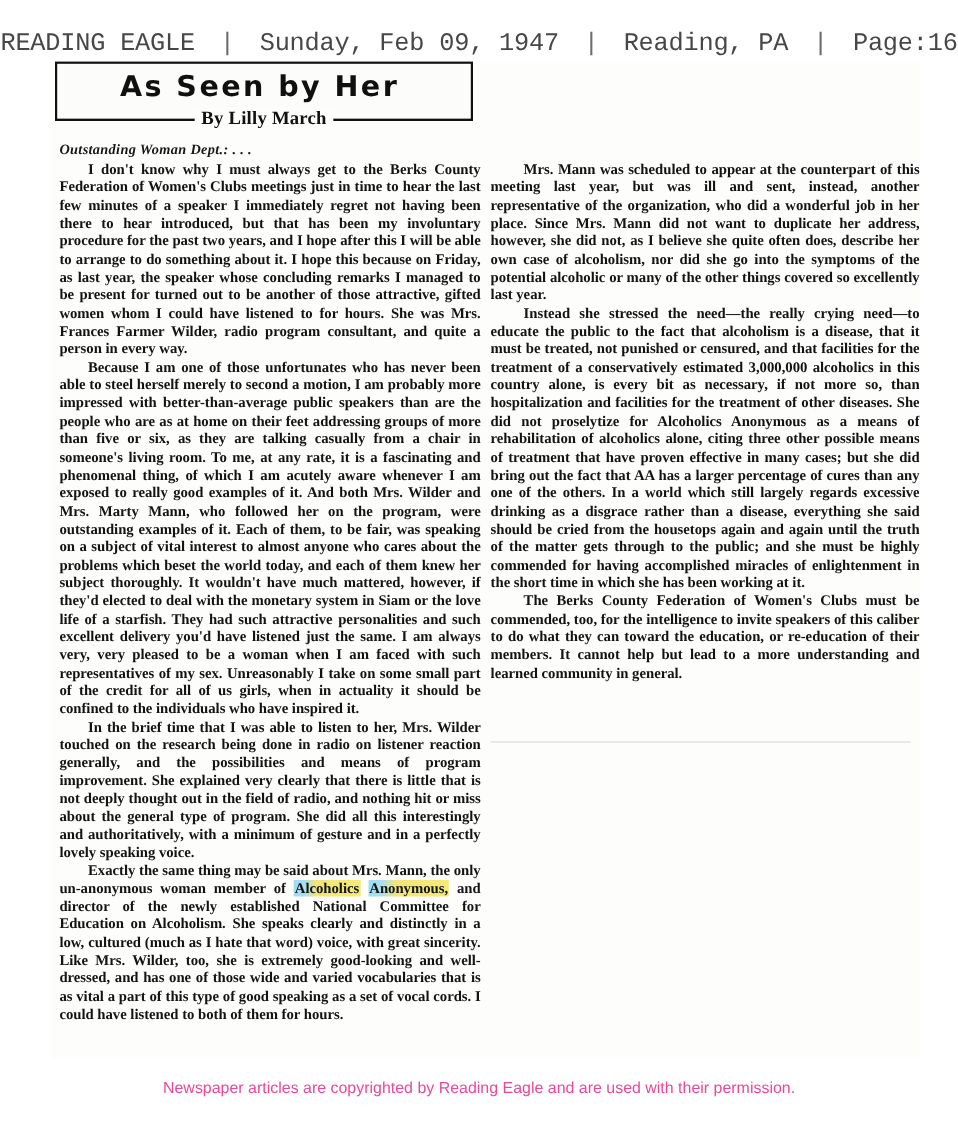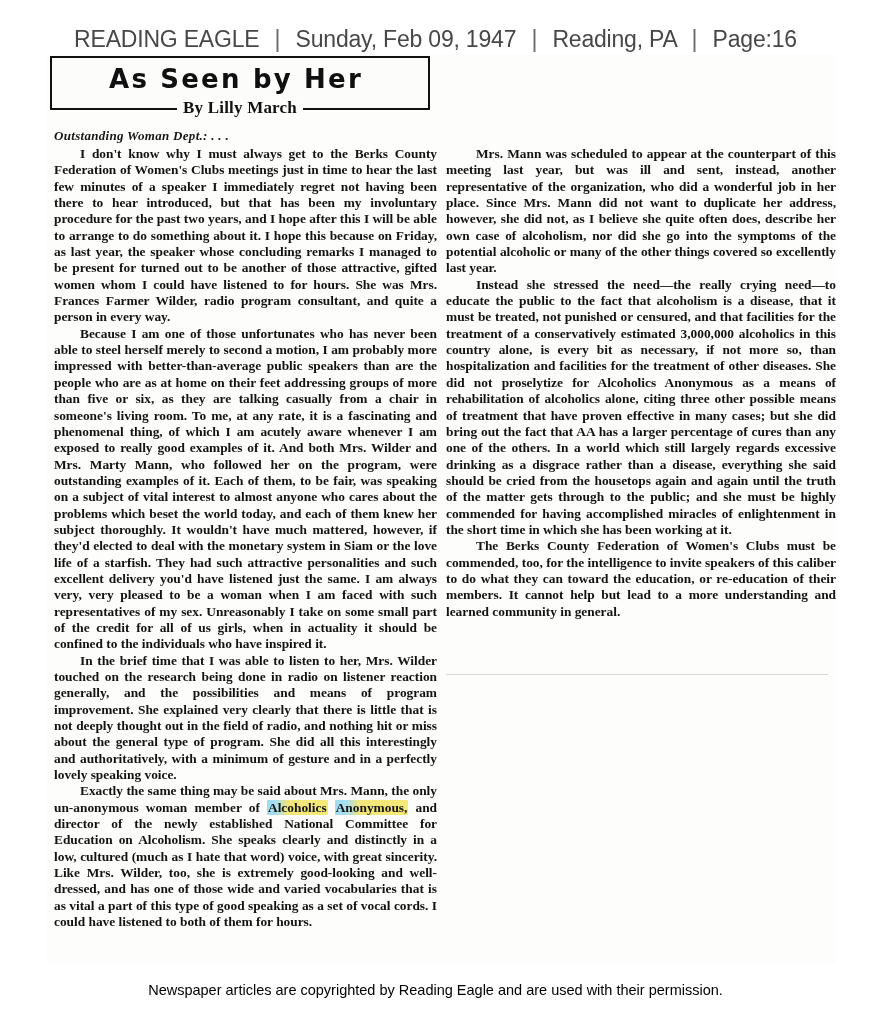--- a/index.html
+++ b/index.html
@@ -16,21 +16,21 @@
     position: relative;
   }
 
   
   .meta-bar {
     position: absolute;
     top: 26px;
     left: 0;
     width: 871px;
     text-align: center;
-    font-family: Liberation Sans, sans-serif;
+    font-family: Liberation Mono, monospace;
     font-size: 23px;
     color: #474747;
     letter-spacing: -0.2px;
     white-space: nowrap;
   }
   .meta-sep {
     color: #6b6b6b;
     padding: 0 9px;
     font-weight: 300;
   }
@@ -170,21 +170,21 @@
 
   
   .footer {
     position: absolute;
     left: 0;
     top: 982px;
     width: 871px;
     text-align: center;
     font-family: "Liberation Sans", sans-serif;
     font-size: 14.5px;
-    color: #000000;
+    color: #ec4899;
   }
 </style>
 </head>
 <body>
 
 <div class="meta-bar">
   <span class="meta-item">READING EAGLE</span>
   <span class="meta-sep">|</span>
   <span class="meta-item">Sunday, Feb 09, 1947</span>
   <span class="meta-sep">|</span>

